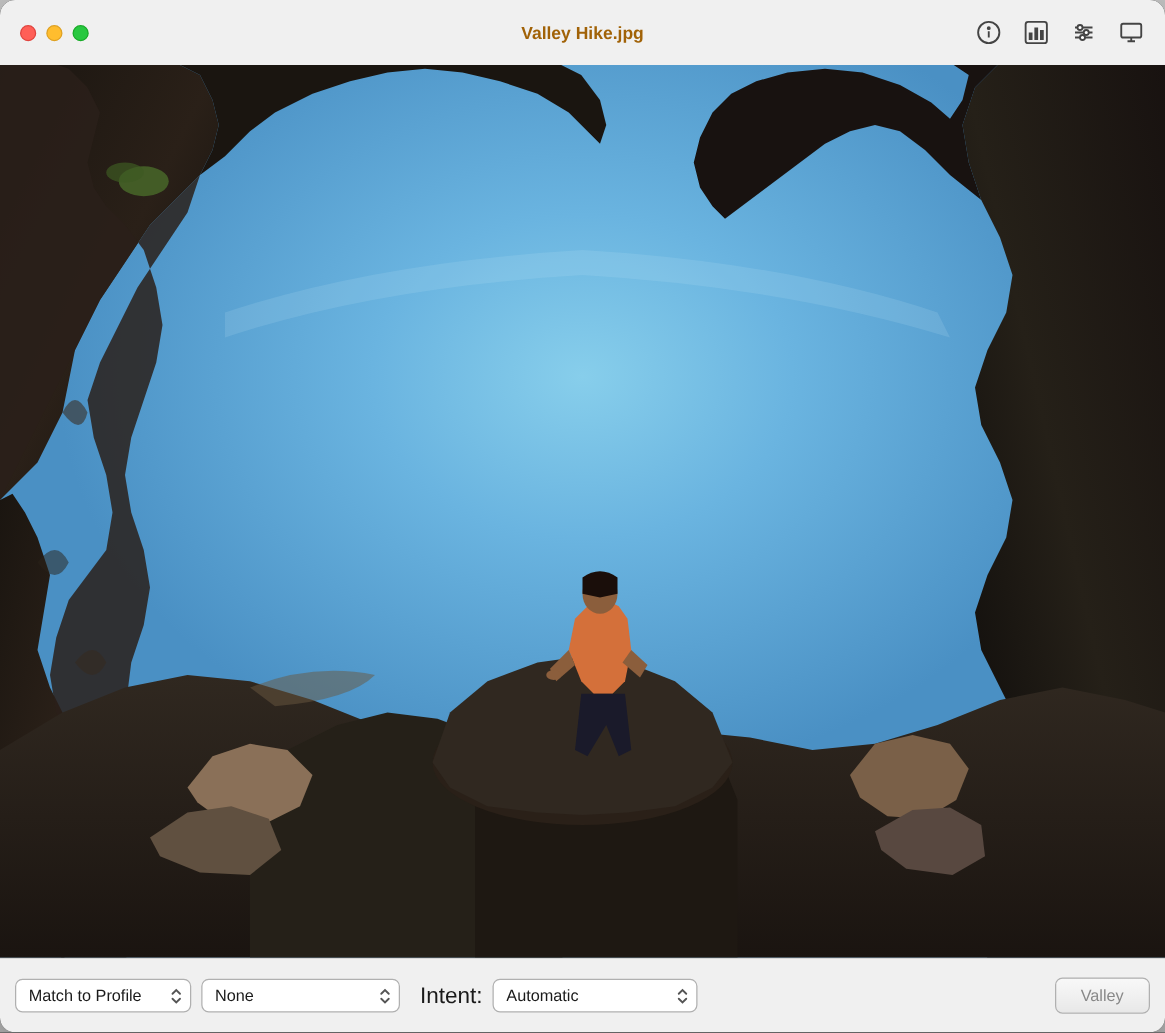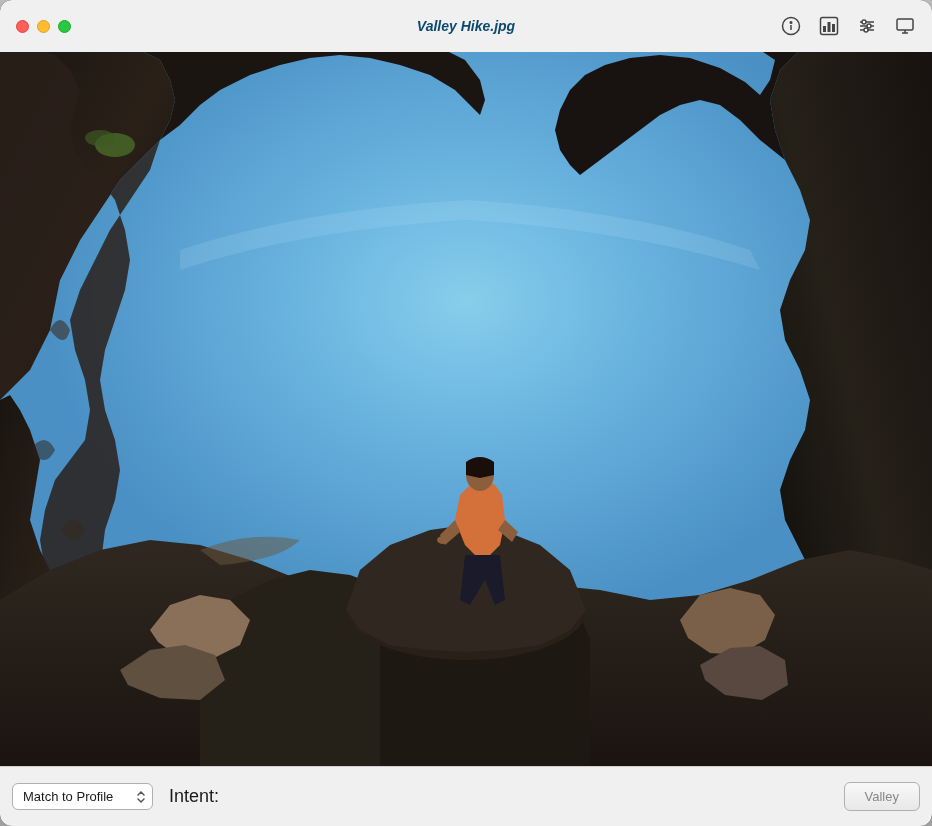--- a/index.html
+++ b/index.html
@@ -55,22 +55,21 @@
     .traffic-light.close { background: #ff5f57; border: 1px solid #e0443e; }
     .traffic-light.minimize { background: #ffbd2e; border: 1px solid #dea123; }
     .traffic-light.maximize { background: #28c840; border: 1px solid #1aab29; }
 
     .title {
       position: absolute;
       left: 50%;
       transform: translateX(-50%);
       font-size: 14px;
       font-weight: 600;
-      color: #0c4a6e;
-      font-style: italic;
+      color: #a16207;
     }
 
     .toolbar-icons {
       margin-left: auto;
       display: flex;
       gap: 16px;
       align-items: center;
     }
 
     .toolbar-icon {
@@ -331,19 +330,48 @@
         <option>Convert to Profile</option>
       </select>
       <div class="chevron-icon">
         <svg width="12" height="14" viewBox="0 0 12 14" fill="none">
           <path d="M3 5l3-3 3 3" stroke="#555" stroke-width="1.5" stroke-linecap="round"></path>
           <path d="M3 9l3 3 3-3" stroke="#555" stroke-width="1.5" stroke-linecap="round"></path>
         </svg>
       </div>
     </div>
 
+    <div class="select-wrapper">
+      <select class="bottom-select">
+        <option>None</option>
+        <option>sRGB IEC61966-2.1</option>
+        <option>Adobe RGB (1998)</option>
+        <option>Display P3</option>
+      </select>
+      <div class="chevron-icon">
+        <svg width="12" height="14" viewBox="0 0 12 14" fill="none">
+          <path d="M3 5l3-3 3 3" stroke="#555" stroke-width="1.5" stroke-linecap="round"></path>
+          <path d="M3 9l3 3 3-3" stroke="#555" stroke-width="1.5" stroke-linecap="round"></path>
+        </svg>
+      </div>
+    </div>
 
     <span class="intent-label">Intent:</span>
 
+    <div class="select-wrapper">
+      <select class="bottom-select" style="min-width: 140px;">
+        <option>Automatic</option>
+        <option>Perceptual</option>
+        <option>Saturation</option>
+        <option>Relative Colorimetric</option>
+        <option>Absolute Colorimetric</option>
+      </select>
+      <div class="chevron-icon">
+        <svg width="12" height="14" viewBox="0 0 12 14" fill="none">
+          <path d="M3 5l3-3 3 3" stroke="#555" stroke-width="1.5" stroke-linecap="round"></path>
+          <path d="M3 9l3 3 3-3" stroke="#555" stroke-width="1.5" stroke-linecap="round"></path>
+        </svg>
+      </div>
+    </div>
 
     <button class="apply-btn">Valley</button>
   </div>
 </div>
 
 </body></html>

